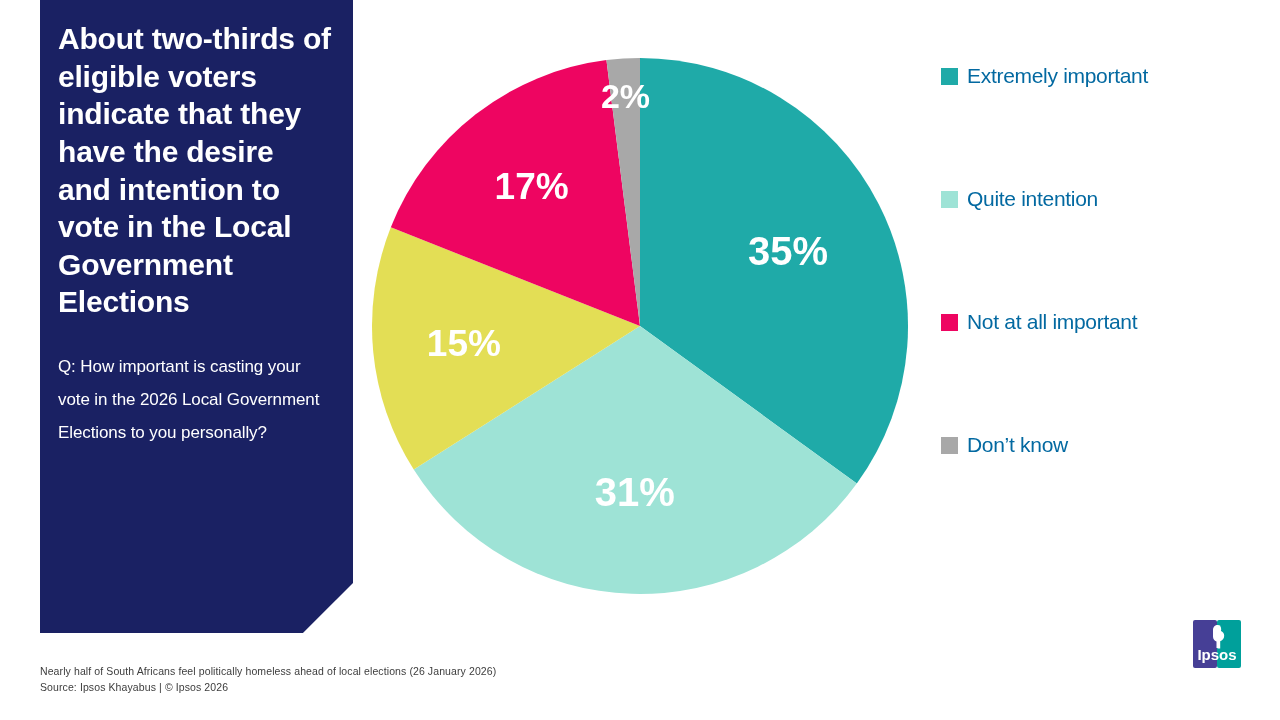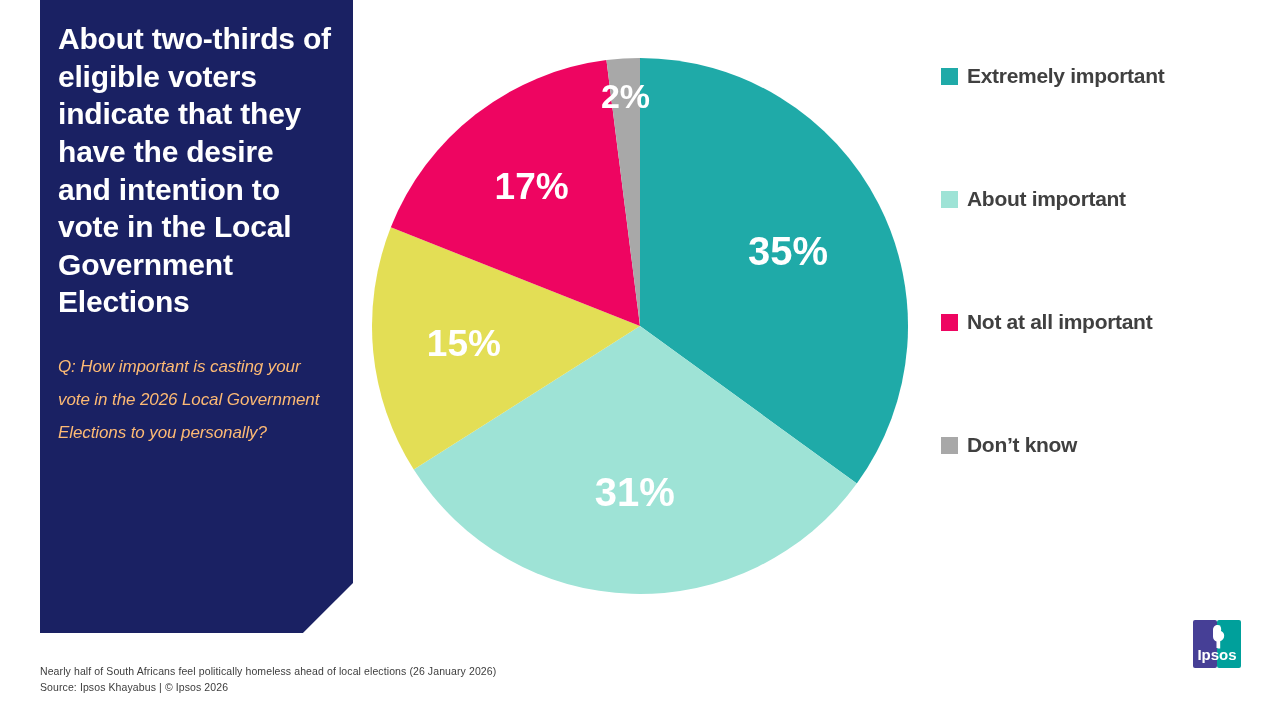--- a/index.html
+++ b/index.html
@@ -32,23 +32,22 @@
   #headline {
     color: #ffffff;
     font-size: 30px;
     font-weight: bold;
     line-height: 1.255;
     letter-spacing: -0.2px;
     margin: 0;
     white-space: pre-line;
   }
   #question {
-    color: #fdba74;
+    color: #ffffff;
     font-size: 17px;
-    font-style: italic;
     line-height: 1.93;
     margin: 30px 0 0 0;
     letter-spacing: -0.1px;
     white-space: pre-line;
   }
 
   
   #pie-wrap {
     position: absolute;
     left: 370px;
@@ -78,22 +77,22 @@
   }
   .legend-item:last-child { margin-bottom: 16px; }
   .legend-swatch {
     width: 17px;
     height: 17px;
     flex: 0 0 17px;
     margin-right: 9px;
   }
   .legend-label {
     font-size: 21px;
-    font-weight: bold;
-    color: #404040;
+    font-weight: normal;
+    color: #0369a1;
     letter-spacing: -0.3px;
     white-space: nowrap;
   }
 
   
   #footer {
     position: absolute;
     left: 40px;
     top: 664px;
     width: 700px;
@@ -145,21 +144,21 @@
 
 <div id="legend">
 
   <div class="legend-item">
     <span class="legend-swatch" style="background:#1faaa8"></span>
     <span class="legend-label">Extremely important</span>
   </div>
 
   <div class="legend-item">
     <span class="legend-swatch" style="background:#9ee3d6"></span>
-    <span class="legend-label">About important</span>
+    <span class="legend-label">Quite intention</span>
   </div>
 
 
   <div class="legend-item">
     <span class="legend-swatch" style="background:#ee0561"></span>
     <span class="legend-label">Not at all important</span>
   </div>
 
   <div class="legend-item">
     <span class="legend-swatch" style="background:#a8a8a8"></span>

